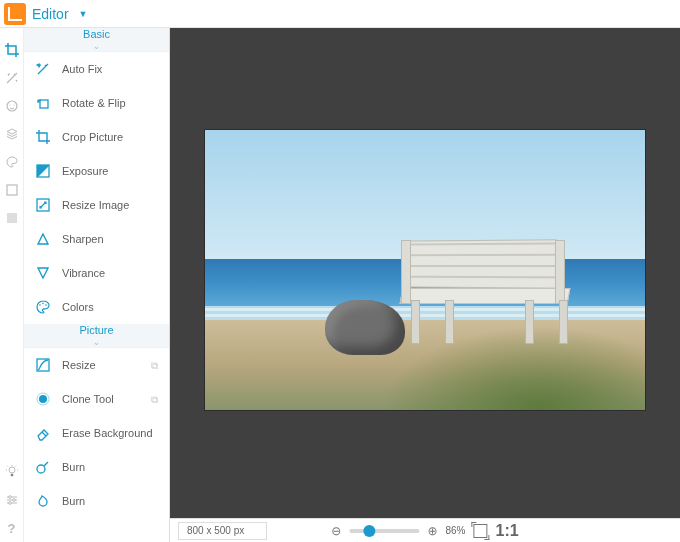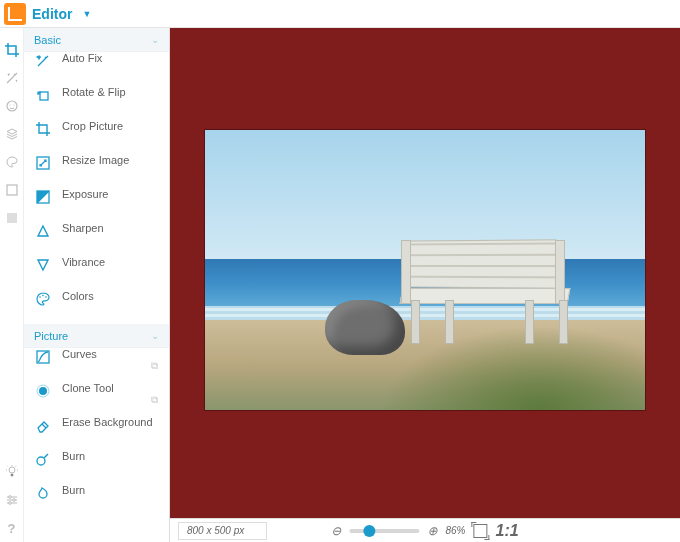--- a/index.html
+++ b/index.html
@@ -8,21 +8,21 @@
   .header {
     position: absolute; left: 0; top: 0; width: 680px; height: 28px;
     border-bottom: 1px solid #e5e5e5; background: #fff; display: flex; align-items: center;
     z-index: 10;
   }
   .logo {
     width: 22px; height: 22px; margin-left: 4px; margin-right: 6px;
     background: #ff8c1a; border-radius: 3px; position: relative;
   }
   .logo::after { content:""; position:absolute; inset:4px; border:2px solid #fff; border-top:none; border-right:none; }
-  .title { color:#1a9bcb; font-weight:bold; font-size:14px; margin-right:10px; }
+  .title { color:#1a9bcb; font-weight:normal; font-size:14px; margin-right:10px; }
   .title-caret { color:#1a9bcb; font-size:9px; margin-top:1px; }
   
   .iconstrip {
     position:absolute; left:0; top:28px; width:24px; bottom:0;
     background:#fff; border-right:1px solid #eee;
     display:flex; flex-direction:column; align-items:center; padding-top:8px;
   }
   .iconstrip .sicon {
     width:16px; height:16px; margin:6px 0; display:flex; align-items:center; justify-content:center;
     font-size:13px; color:#bbb;
@@ -32,39 +32,39 @@
   
   .sidebar {
     position:absolute; left:24px; top:28px; width:146px; bottom:0;
     background:#fff; border-right:1px solid #ddd; overflow:hidden;
     display:flex; flex-direction:column;
   }
   .side-section-header {
     height:24px; background:#f2f6f8; color:#1a9bcb; font-size:11px;
     display:flex; align-items:center; padding:0 10px; justify-content:space-between;
     border-bottom:1px solid #eef2f4;
+    flex-direction:column;
   }
   .side-section-header .caret { color:#9cc6d8; font-size:9px; }
   .side-item {
-    height:34px; display:flex; align-items:flex-start; padding:0 10px;
+    height:34px; display:flex; align-items:center; padding:0 10px;
     font-size:11px; color:#5d5d5d; cursor:pointer; position:relative;
   }
   .side-item .tool-icon {
     width:18px; height:18px; margin-right:10px; display:flex; align-items:center; justify-content:center;
     color:#1a9bcb; font-size:14px;
   }
   .side-item .pop {
     position:absolute; right:8px; top:50%; transform:translateY(-50%);
     width:10px; height:10px; color:#c9c9c9; font-size:10px;
   }
   
   .workspace {
     position:absolute; left:170px; top:0; right:0; bottom:0;
-    background:#7f1d1d;
-    font-style:italic;
+    background:#404040;
   }
   .topbar {
     position:absolute; left:0; top:0; right:0; height:28px;
     display:flex; align-items:center; justify-content:center;
     gap:0;
   }
   .btn {
     background:#fff; border:1px solid #ddd; height:20px;
     font-size:9px; font-weight:bold; color:#666; letter-spacing:.2px;
     padding:0 10px; display:flex; align-items:center; cursor:pointer;
@@ -248,35 +248,35 @@
         <svg width="16" height="16" viewBox="0 0 16 16">
           <path d="M4 1v11h11M1 4h11v11" stroke="#1a9bcb" stroke-width="1.4" fill="none"></path>
         </svg>
       </span>
     <span>Crop Picture</span>
   </div>
   <div class="side-item">
     <span class="tool-icon">
         <svg width="16" height="16" viewBox="0 0 16 16">
           <rect x="2" y="2" width="12" height="12" stroke="#1a9bcb" stroke-width="1.3" fill="none"></rect>
-          <path d="M5 11l6-6M9 5h2v2M7 11H5V9" stroke="#1a9bcb" stroke-width="1.2" fill="none"></path>
-        </svg>
-      </span>
-    <span>Resize Image</span>
-  </div>
-  <div class="side-item">
-    <span class="tool-icon">
-        <svg width="16" height="16" viewBox="0 0 16 16">
-          <rect x="2" y="2" width="12" height="12" stroke="#1a9bcb" stroke-width="1.3" fill="none"></rect>
           <path d="M2 14L14 2" stroke="#1a9bcb" stroke-width="1.3"></path>
           <path d="M2 2h12v12z" fill="#1a9bcb" opacity=".0"></path>
           <path d="M14 2L2 14V2z" fill="#1a9bcb"></path>
         </svg>
       </span>
     <span>Exposure</span>
+  </div>
+  <div class="side-item">
+    <span class="tool-icon">
+        <svg width="16" height="16" viewBox="0 0 16 16">
+          <rect x="2" y="2" width="12" height="12" stroke="#1a9bcb" stroke-width="1.3" fill="none"></rect>
+          <path d="M5 11l6-6M9 5h2v2M7 11H5V9" stroke="#1a9bcb" stroke-width="1.2" fill="none"></path>
+        </svg>
+      </span>
+    <span>Resize Image</span>
   </div>
   <div class="side-item">
     <span class="tool-icon">
         <svg width="16" height="16" viewBox="0 0 16 16">
           <path d="M8 3l5 10H3z" stroke="#1a9bcb" stroke-width="1.4" fill="none"></path>
         </svg>
       </span>
     <span>Sharpen</span>
   </div>
   <div class="side-item">
@@ -304,21 +304,21 @@
     <span class="caret">⌄</span>
   </div>
 
   <div class="side-item">
     <span class="tool-icon">
         <svg width="16" height="16" viewBox="0 0 16 16">
           <rect x="2" y="2" width="12" height="12" stroke="#1a9bcb" stroke-width="1.3" fill="none"></rect>
           <path d="M3 13C5 13 6 3 13 3" stroke="#1a9bcb" stroke-width="1.3" fill="none"></path>
         </svg>
       </span>
-    <span>Curves</span>
+    <span>Resize</span>
     <span class="pop">⧉</span>
   </div>
   <div class="side-item">
     <span class="tool-icon">
         <svg width="16" height="16" viewBox="0 0 16 16">
           <circle cx="8" cy="8" r="4" fill="#1a9bcb"></circle>
           <circle cx="8" cy="8" r="6" stroke="#1a9bcb" stroke-width="1" fill="none" opacity=".4"></circle>
         </svg>
       </span>
     <span>Clone Tool</span>

